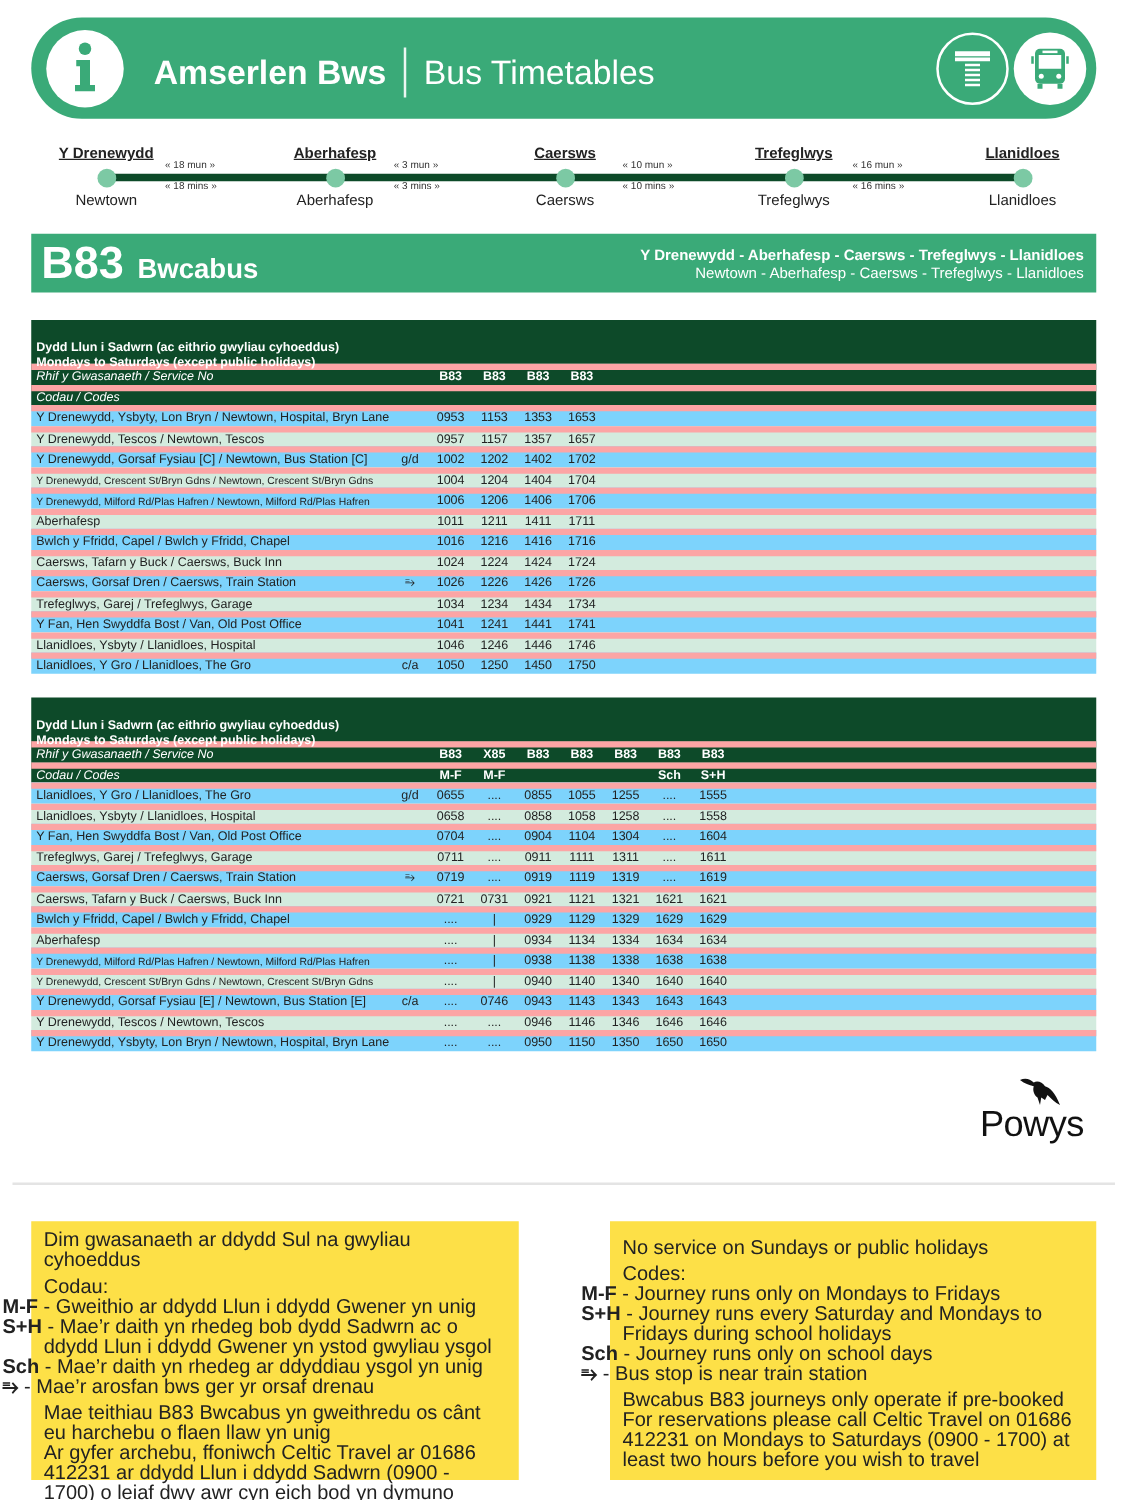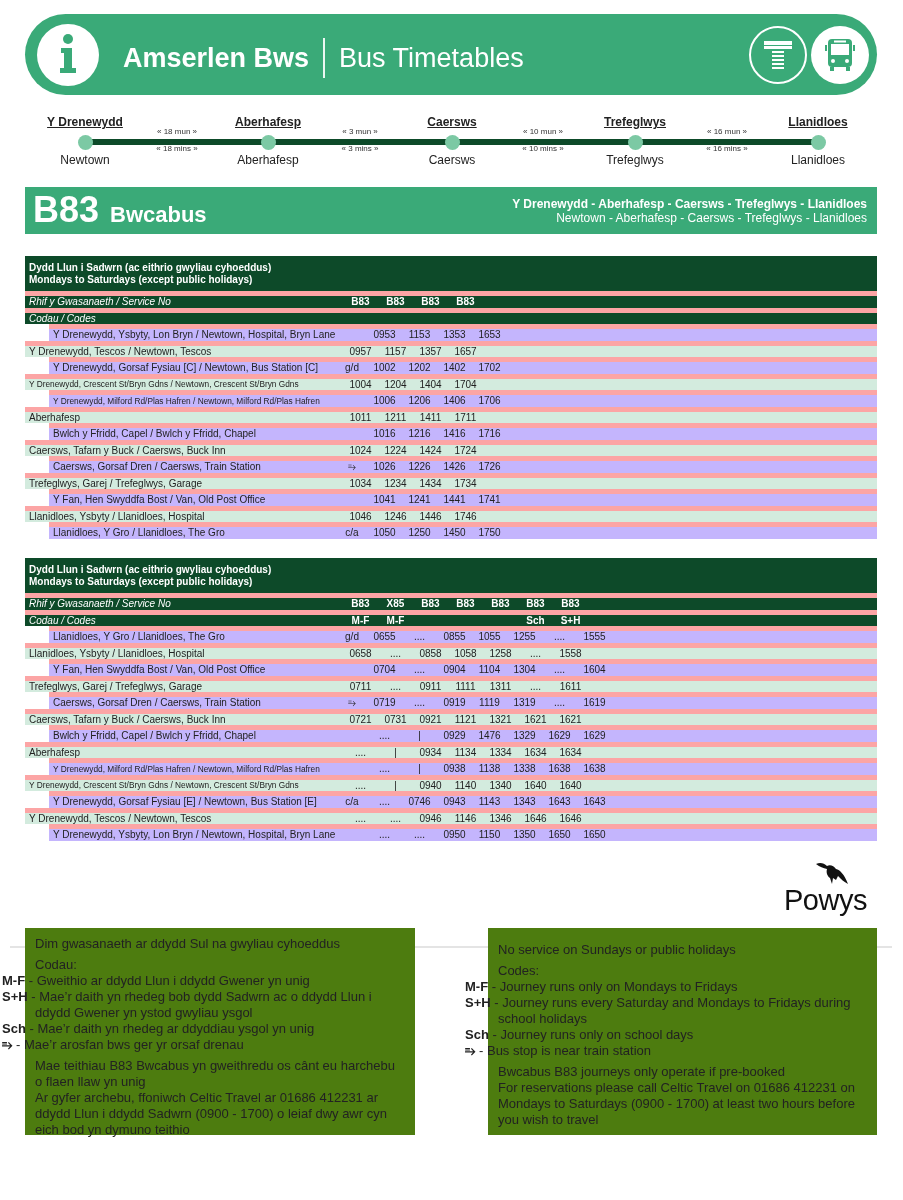--- a/index.html
+++ b/index.html
@@ -15,51 +15,51 @@
   .hdr .ic1 { position: absolute; left: 724px; top: 12px; width: 58px; height: 58px; border: 2px solid #fff; border-radius: 50%; }
   .hdr .ic2 { position: absolute; left: 786px; top: 12px; width: 58px; height: 58px; background: #fff; border-radius: 50%; }
 
   
   .route { position: absolute; left: 30px; top: 115px; width: 850px; height: 55px; }
   .route .line { position: absolute; left: 55px; top: 24px; width: 735px; height: 6px; background: #0d4a29; }
   .stop { position: absolute; top: 0; width: 140px; margin-left: -70px; text-align: center; }
   .stop .cy { font-size: 12px; font-weight: bold; color: #222; height: 18px; text-decoration: underline; }
   .stop .dot { width: 15px; height: 15px; border-radius: 50%; background: #7cc9a4; margin: 2px auto 3px; }
   .stop .en { font-size: 12px; color: #222; }
-  .seg { position: absolute; top: 12px; width: 90px; margin-left: -45px; text-align: center; font-size: 8px; color: #333; }
+  .seg { position: absolute; top: 12px; width: 90px; margin-left: -45px; text-align: left; font-size: 8px; color: #333; }
   .seg .b { margin-top: 8px; }
 
   
   .banner { position: absolute; left: 25px; top: 187px; width: 852px; height: 47px; background: #3aaa78; color: #fff; }
   .banner .num { position: absolute; left: 8px; top: 2px; font-size: 36px; font-weight: bold; }
   .banner .nm { position: absolute; left: 85px; top: 15px; font-size: 22px; font-weight: bold; }
   .banner .stops { position: absolute; right: 10px; top: 10px; text-align: right; font-size: 12px; line-height: 14px; }
   .banner .stops .l1 { font-weight: bold; }
 
   
   .tt { position: absolute; left: 25px; width: 852px; font-size: 10px; }
-  .tt .day { background: #0d4a29; color: #fff; font-weight: bold; padding: 6px 4px; line-height: 12px; height: 35px; }
+  .tt .day { background: #0d4a29; color: #fff; font-weight: bold; padding: 17px 4px; line-height: 12px; height: 35px; }
   .tt .row { display: flex; height: 16.5px; align-items: center; border-top: 5px solid #fca5a5; }
   .tt .row.dark { background: #0d4a29; color: #fff; }
-  .tt .row.a { background: #c4b5fd; margin-left: 24px; }
+  .tt .row.a { background: #7dd3fc; }
   .tt .row.b { background: #d3ebde; }
   .tt .stopname { width: 288px; padding-left: 4px; white-space: nowrap; overflow: hidden; }
   .tt .stopname.sm { font-size: 8.3px; }
   .tt .dark .stopname { font-style: italic; }
   .tt .code { width: 30px; text-align: center; }
   .tt .t { width: 35px; text-align: center; }
   .tt .dark .t { font-weight: bold; }
 
   
   .logo { position: absolute; left: 782px; top: 858px; width: 100px; height: 62px; }
   .logo .word { position: absolute; left: 2px; top: 26px; font-size: 29px; font-weight: normal; color: #111; letter-spacing: -0.5px; }
   .divider { position: absolute; left: 10px; top: 946px; width: 882px; height: 2px; background: #e4e4e4; }
 
   
-  .note { position: absolute; top: 928px; background: #4d7c0f; font-size: 13px; line-height: 16px; color: #222; padding: 8px 10px; }
+  .note { position: absolute; top: 977px; background: #fde047; font-size: 16px; line-height: 16px; color: #222; padding: 8px 10px; }
   .note.cy { left: 25px; width: 390px; height: 207px; }
   .note.en { left: 488px; width: 389px; height: 207px; padding-top: 14px; }
   .note p { margin: 0; }
   .note .gap { margin-top: 5px; }
   .note b { font-weight: bold; }
   .note .hang { text-indent: -33px; }
 </style>
 </head>
 <body>
 
@@ -374,21 +374,21 @@
       <div class="t">1321</div>
       <div class="t">1621</div>
       <div class="t">1621</div>
     </div>
     <div class="row a">
       <div class="stopname">Bwlch y Ffridd, Capel / Bwlch y Ffridd, Chapel</div>
       <div class="code"></div>
       <div class="t">....</div>
       <div class="t">|</div>
       <div class="t">0929</div>
-      <div class="t">1476</div>
+      <div class="t">1129</div>
       <div class="t">1329</div>
       <div class="t">1629</div>
       <div class="t">1629</div>
     </div>
     <div class="row b">
       <div class="stopname">Aberhafesp</div>
       <div class="code"></div>
       <div class="t">....</div>
       <div class="t">|</div>
       <div class="t">0934</div>

